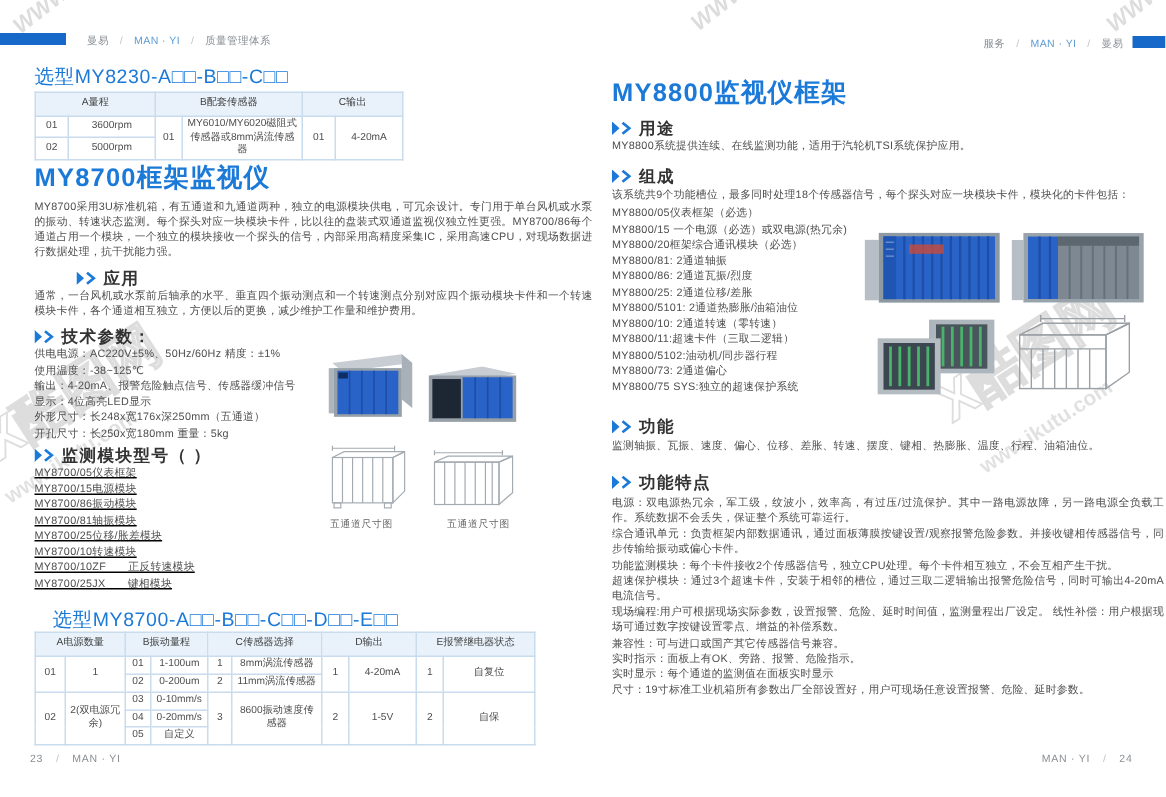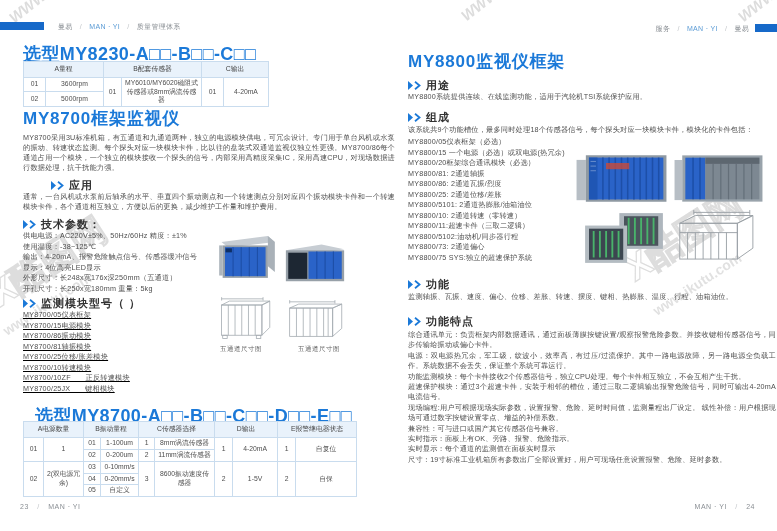--- a/index.html
+++ b/index.html
@@ -5,21 +5,21 @@
   html,body{margin:0;padding:0;}
   body{width:777px;height:531px;background:#ffffff;overflow:hidden;
        font-family:"Liberation Sans","DejaVu Sans",sans-serif;position:relative;}
   .abs{position:absolute;}
   
   .bc{font-size:7px;color:#8a8f94;letter-spacing:.3px;white-space:nowrap;}
   .bc .blue{color:#5b9bd5;}
   .bc .sep{color:#c0c4c8;margin:0 5px;}
   .bar{background:#1669c9;height:8px;}
   
-  .h-select{font-size:18px;font-weight:bold;color:#1b79d8;letter-spacing:.4px;white-space:nowrap;}
+  .h-select{font-size:13px;font-weight:normal;color:#1b79d8;letter-spacing:.4px;white-space:nowrap;}
   .h-main{font-size:17px;font-weight:bold;color:#1b79d8;letter-spacing:.8px;white-space:nowrap;}
   .sec-head{display:flex;align-items:center;gap:5px;}
   .sec-title{font-size:11px;font-weight:bold;color:#333;letter-spacing:1px;white-space:nowrap;}
   
   .body-text{font-size:7.2px;color:#4e4e4e;line-height:10px;letter-spacing:.2px;text-align:justify;}
   .line-list div{font-size:7.2px;color:#4e4e4e;line-height:10.5px;letter-spacing:.2px;white-space:nowrap;}
   .feat-list div{font-size:7.2px;color:#4e4e4e;line-height:10.4px;letter-spacing:.2px;text-align:justify;}
   
   table{border-collapse:collapse;table-layout:fixed;}
   th,td{border:1px solid #c9dcee;font-size:6.8px;color:#4e4e4e;text-align:center;
@@ -400,22 +400,22 @@
 <div class="abs body-text" style="left:408px;top:292px;width:368px;">监测轴振、瓦振、速度、偏心、位移、差胀、转速、摆度、键相、热膨胀、温度、行程、油箱油位。</div>
 
 <div class="abs sec-head" style="left:408px;top:314px;">
   <svg width="13" height="9" viewBox="0 0 13 9">
     <polygon points="0,0 5,4.5 0,9" fill="#1b79d8"></polygon>
       <polyline points="7,0.8 11.5,4.5 7,8.2" fill="none" stroke="#1b79d8" stroke-width="1.8"></polyline>
   </svg>
   <span class="sec-title">功能特点</span>
 </div>
 <div class="abs feat-list" style="left:408px;top:330px;width:368px;">
+    <div>电源：双电源热冗余，军工级，纹波小，效率高，有过压/过流保护。其中一路电源故障，另一路电源全负载工作。系统数据不会丢失，保证整个系统可靠运行。</div>
     <div>综合通讯单元：负责框架内部数据通讯，通过面板薄膜按键设置/观察报警危险参数。并接收键相传感器信号，同步传输给振动或偏心卡件。</div>
-    <div>电源：双电源热冗余，军工级，纹波小，效率高，有过压/过流保护。其中一路电源故障，另一路电源全负载工作。系统数据不会丢失，保证整个系统可靠运行。</div>
     <div>功能监测模块：每个卡件接收2个传感器信号，独立CPU处理。每个卡件相互独立，不会互相产生干扰。</div>
     <div>超速保护模块：通过3个超速卡件，安装于相邻的槽位，通过三取二逻辑输出报警危险信号，同时可输出4-20mA电流信号。</div>
     <div>现场编程:用户可根据现场实际参数，设置报警、危险、延时时间值，监测量程出厂设定。 线性补偿：用户根据现场可通过数字按键设置零点、增益的补偿系数。</div>
     <div>兼容性：可与进口或国产其它传感器信号兼容。</div>
     <div>实时指示：面板上有OK、旁路、报警、危险指示。</div>
     <div>实时显示：每个通道的监测值在面板实时显示</div>
     <div>尺寸：19寸标准工业机箱所有参数出厂全部设置好，用户可现场任意设置报警、危险、延时参数。</div>
   </div>
 
 <div class="abs footer" style="right:22px;top:503px;">

